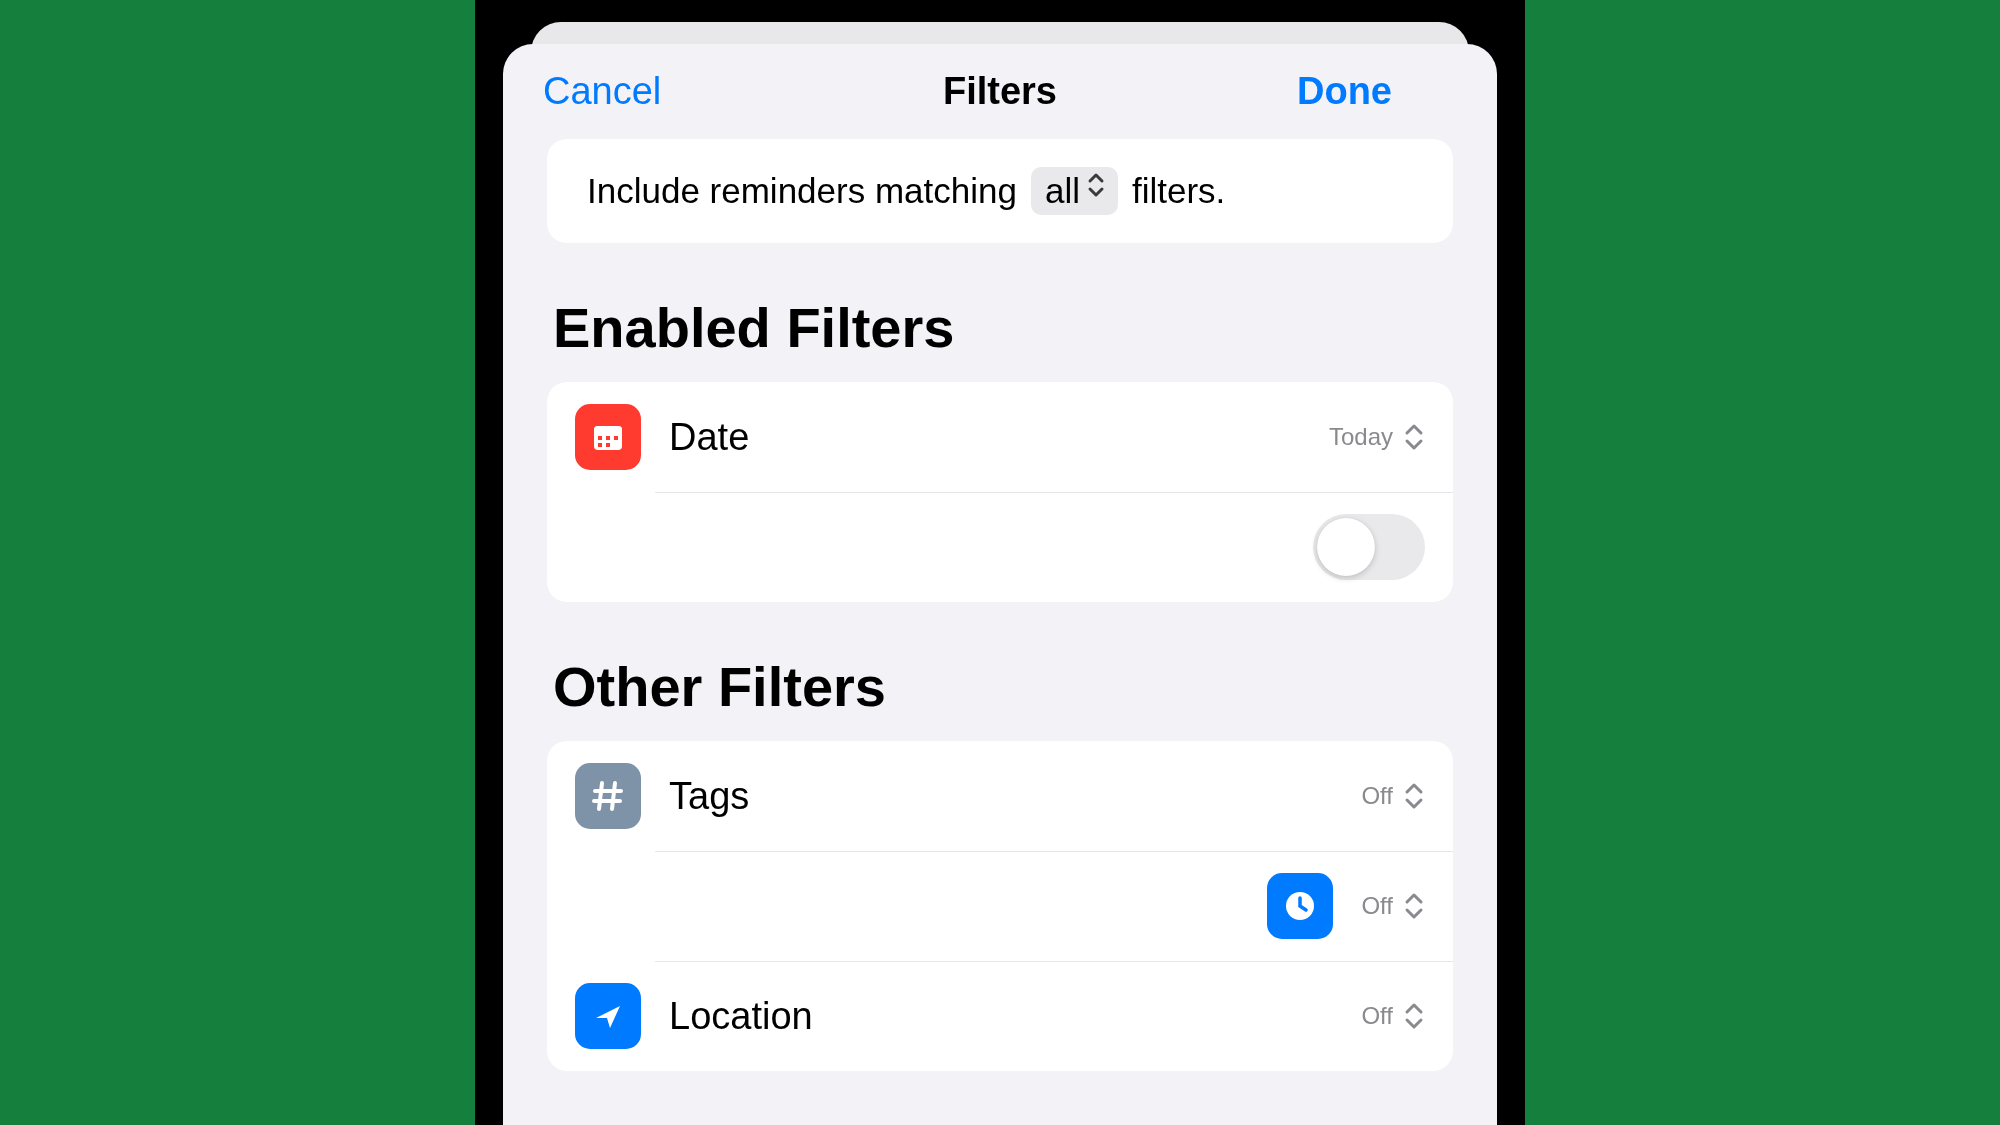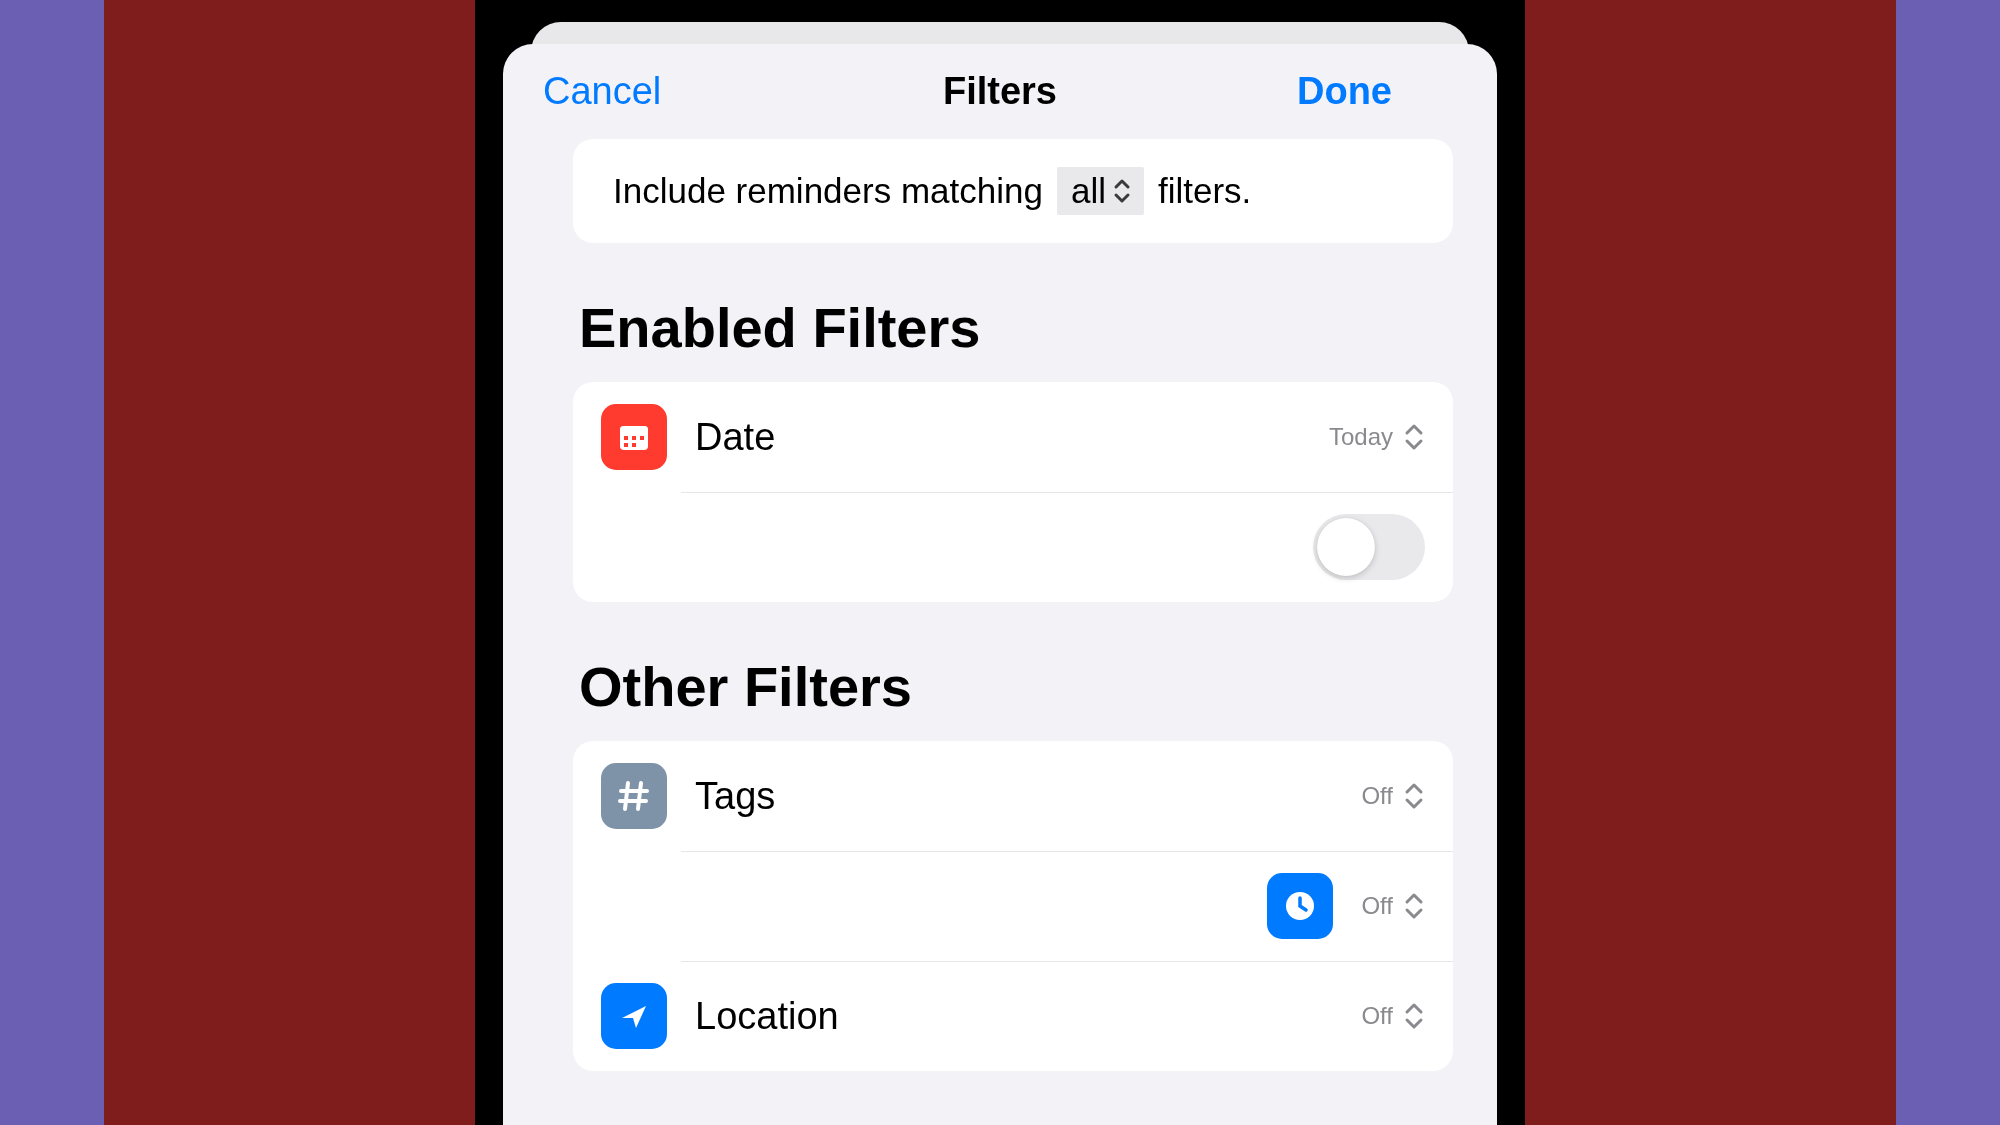--- a/index.html
+++ b/index.html
@@ -6,24 +6,24 @@
   html, body { width: 100%; height: 100%; }
   body {
     font-family: -apple-system, 'Helvetica Neue', Arial, sans-serif;
     background: #6b5fb3;
     display: flex;
     justify-content: center;
     align-items: flex-start;
     overflow: hidden;
   }
   .stage {
-    width: 1792px;
+    width: 2000px;
     height: 1125px;
     position: relative;
-    background: #7f1d1d;
+    background: #15803d;
     display: flex;
     justify-content: center;
   }
   .phone-frame {
     width: 1050px;
     height: 100%;
     background: #000;
     position: relative;
     overflow: hidden;
   }
@@ -70,41 +70,40 @@
   }
   .nav-done {
     color: #007aff;
     font-size: 38px;
     font-weight: 600;
     cursor: pointer;
   }
   .content {
     flex: 1;
     padding: 0 44px;
-    margin-left: 26px;
   }
   .card {
     background: #fff;
     border-radius: 20px;
     overflow: hidden;
   }
   .match-row {
     padding: 28px 40px;
     font-size: 35px;
     color: #000;
     display: flex;
     align-items: center;
     flex-wrap: wrap;
     gap: 8px;
   }
   .match-select {
     display: inline-flex;
-    align-items: center;
+    align-items: flex-start;
     background: #e9e9ec;
-    border-radius: 2px;
+    border-radius: 10px;
     padding: 4px 12px 4px 14px;
     margin: 0 6px;
     cursor: pointer;
     gap: 6px;
   }
   .updn-icon svg { display: block; }
   .section-title {
     font-size: 56px;
     font-weight: 700;
     color: #000;

